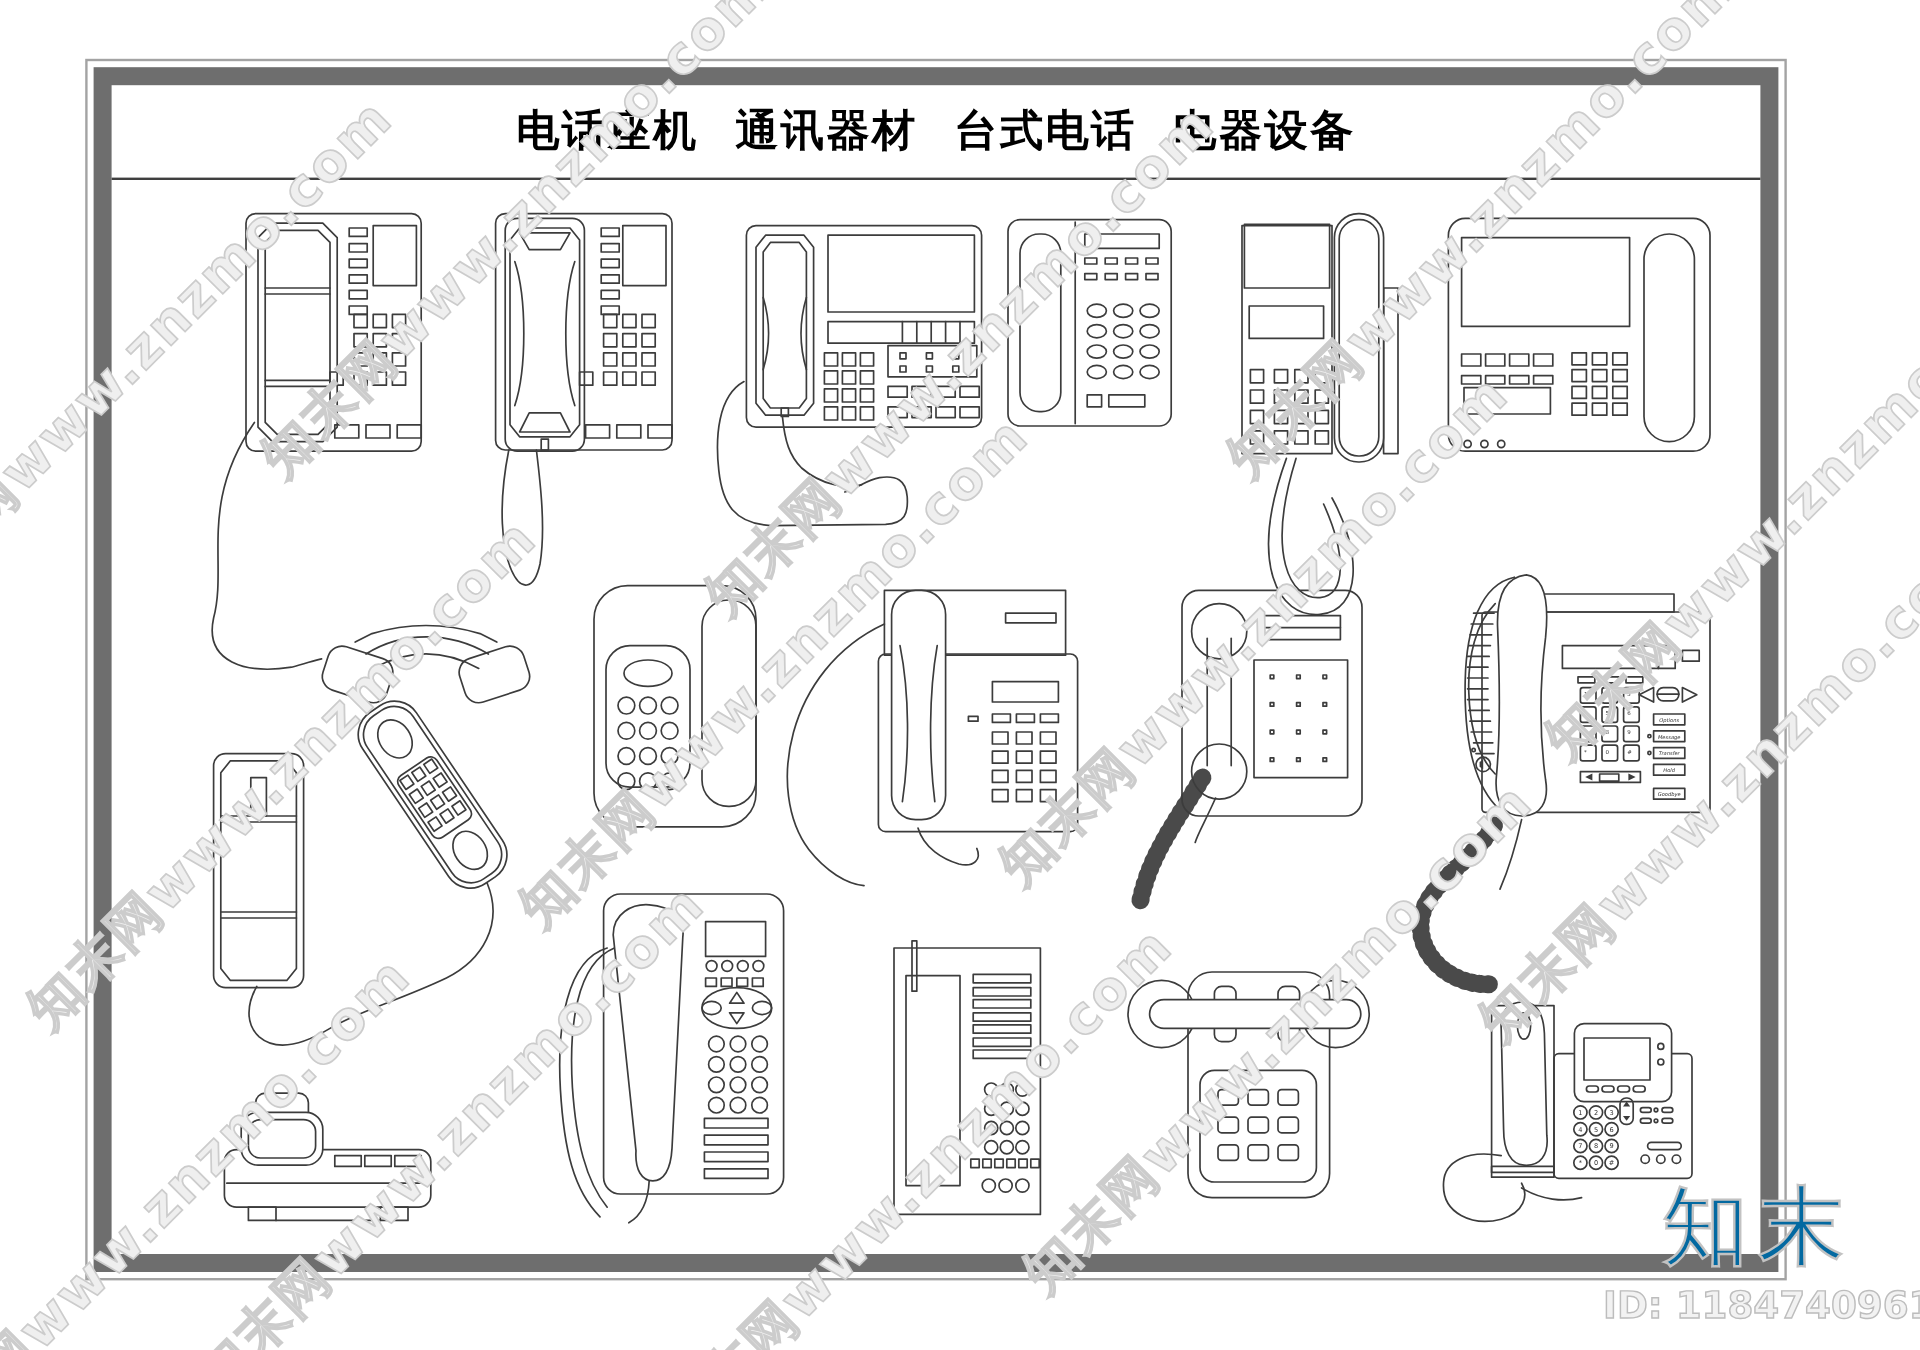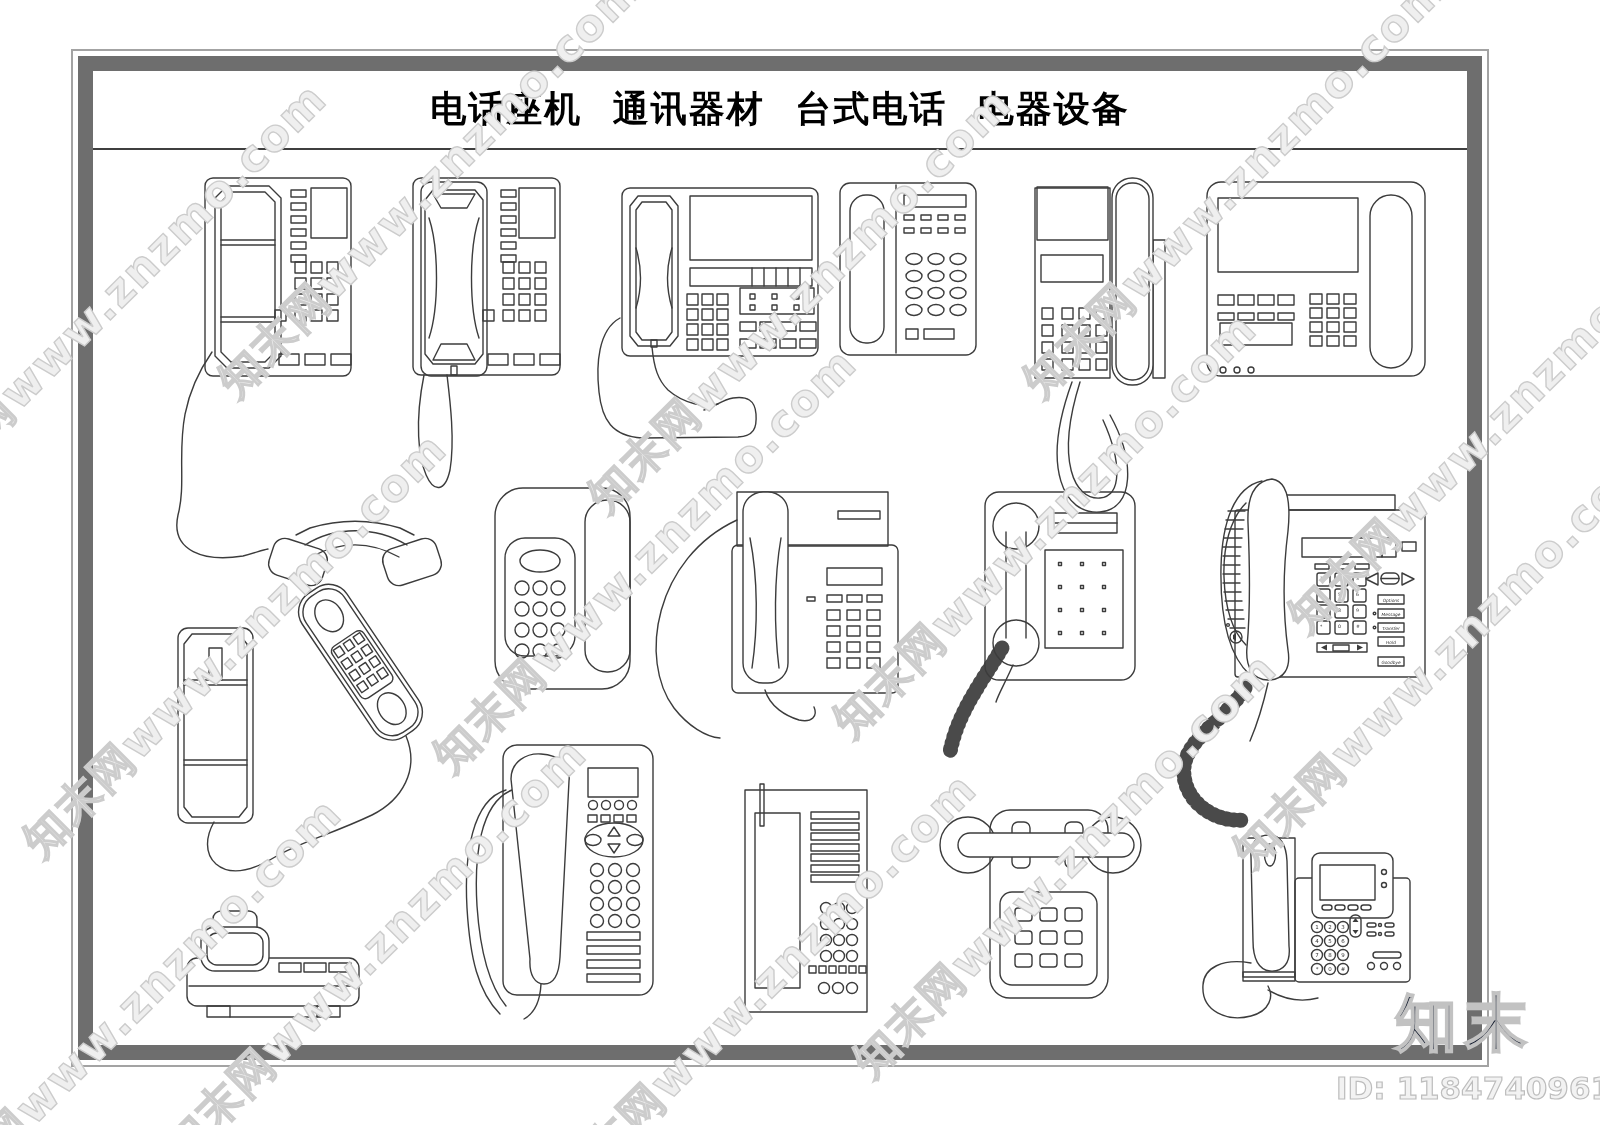--- a/index.html
+++ b/index.html
@@ -20,22 +20,22 @@
   .ph .fil{fill:#3c3c3c;stroke:none}
   .ph text{stroke:none;fill:#333}
   .kd{font-size:4.6px}
   .od{font-size:5.5px;text-anchor:middle}
   .sb{font-size:4.3px;text-anchor:middle;font-style:italic}
   .coil{stroke:#4a4a4a !important;stroke-width:15 !important;stroke-dasharray:1.2 5.5;fill:none !important}
   .thin{stroke-width:.8 !important}
   .wm{position:absolute;transform:translate(-50%,-50%) rotate(-45deg);
       font-size:44px;font-weight:bold;white-space:nowrap;letter-spacing:2px;
       color:#efefef;-webkit-text-stroke:1.4px #cccccc;pointer-events:none;z-index:5}
-  .wm-logo{position:absolute;transform:translate(-50%,-50%);font-size:62px;font-weight:bold;
-      letter-spacing:8px;color:#0f172a;-webkit-text-stroke:2px #c2c2c2;z-index:6;white-space:nowrap}
+  .wm-logo{position:absolute;transform:translate(-50%,-50%);font-size:72px;font-weight:normal;
+      letter-spacing:8px;color:#0369a1;-webkit-text-stroke:2px #c2c2c2;z-index:6;white-space:nowrap}
   .wm-id{position:absolute;transform:translate(-50%,-50%);font-size:31px;font-weight:bold;
       color:#f2f2f2;-webkit-text-stroke:1.2px #bdbdbd;z-index:6;white-space:nowrap}
 </style>
 </head>
 <body>
 
 <div class="frame-outer"></div>
 <div class="frame-band"></div>
 <div class="title-band">电话座机 通讯器材 台式电话 电器设备</div>
 

